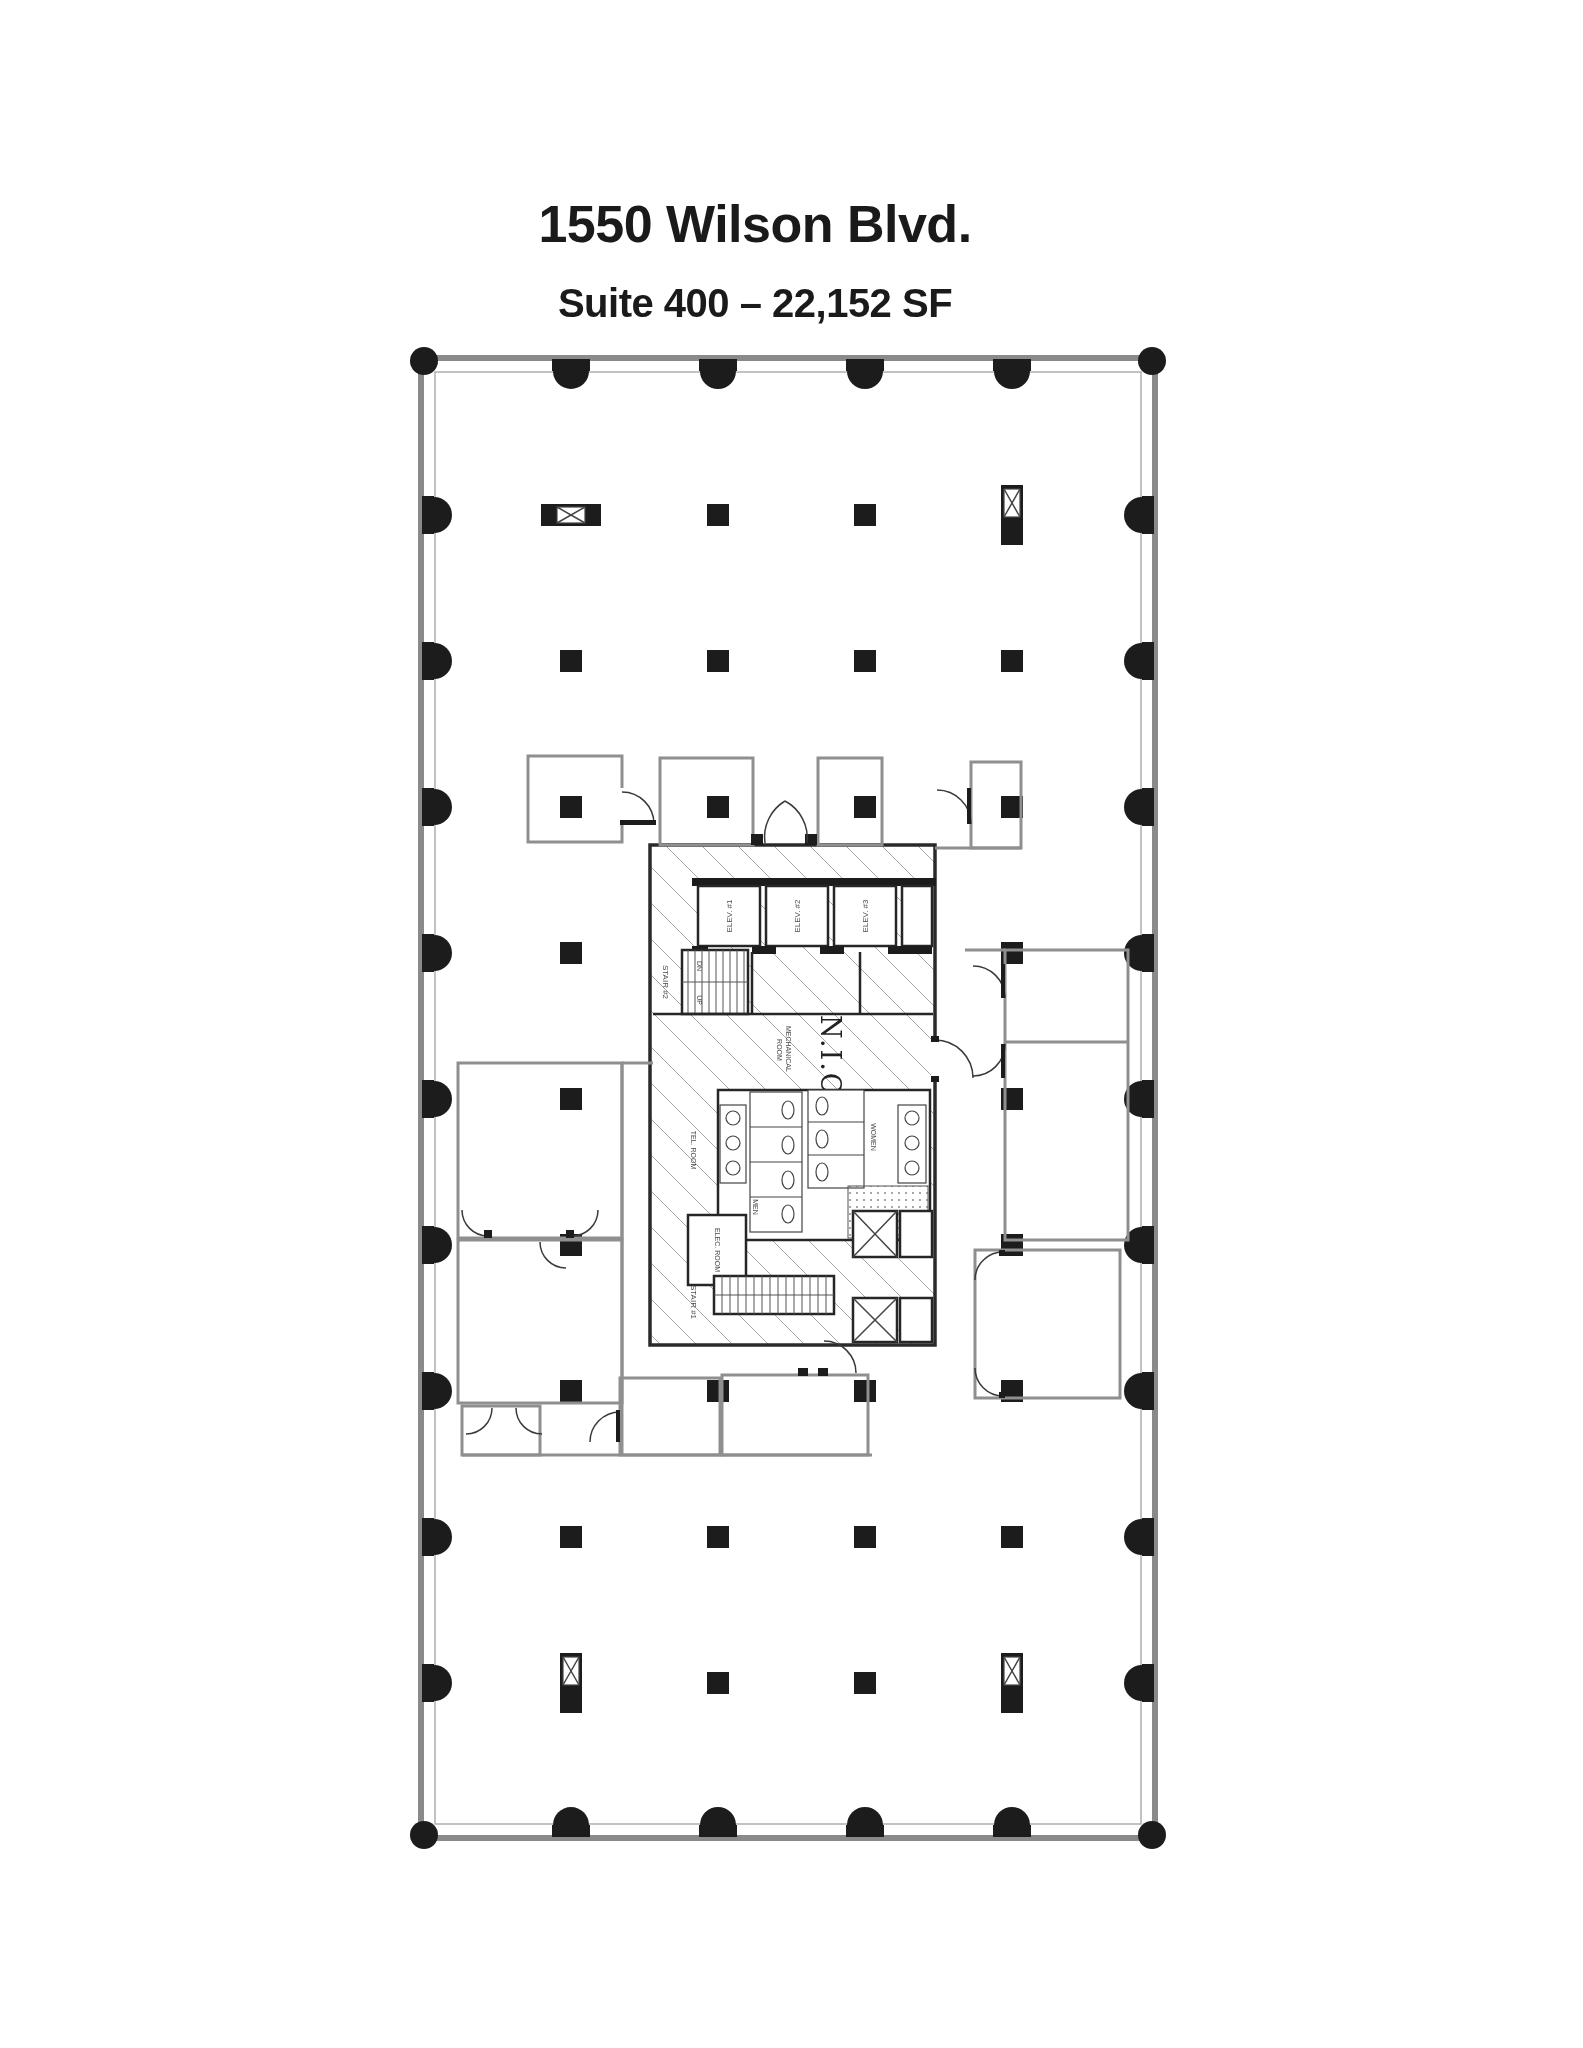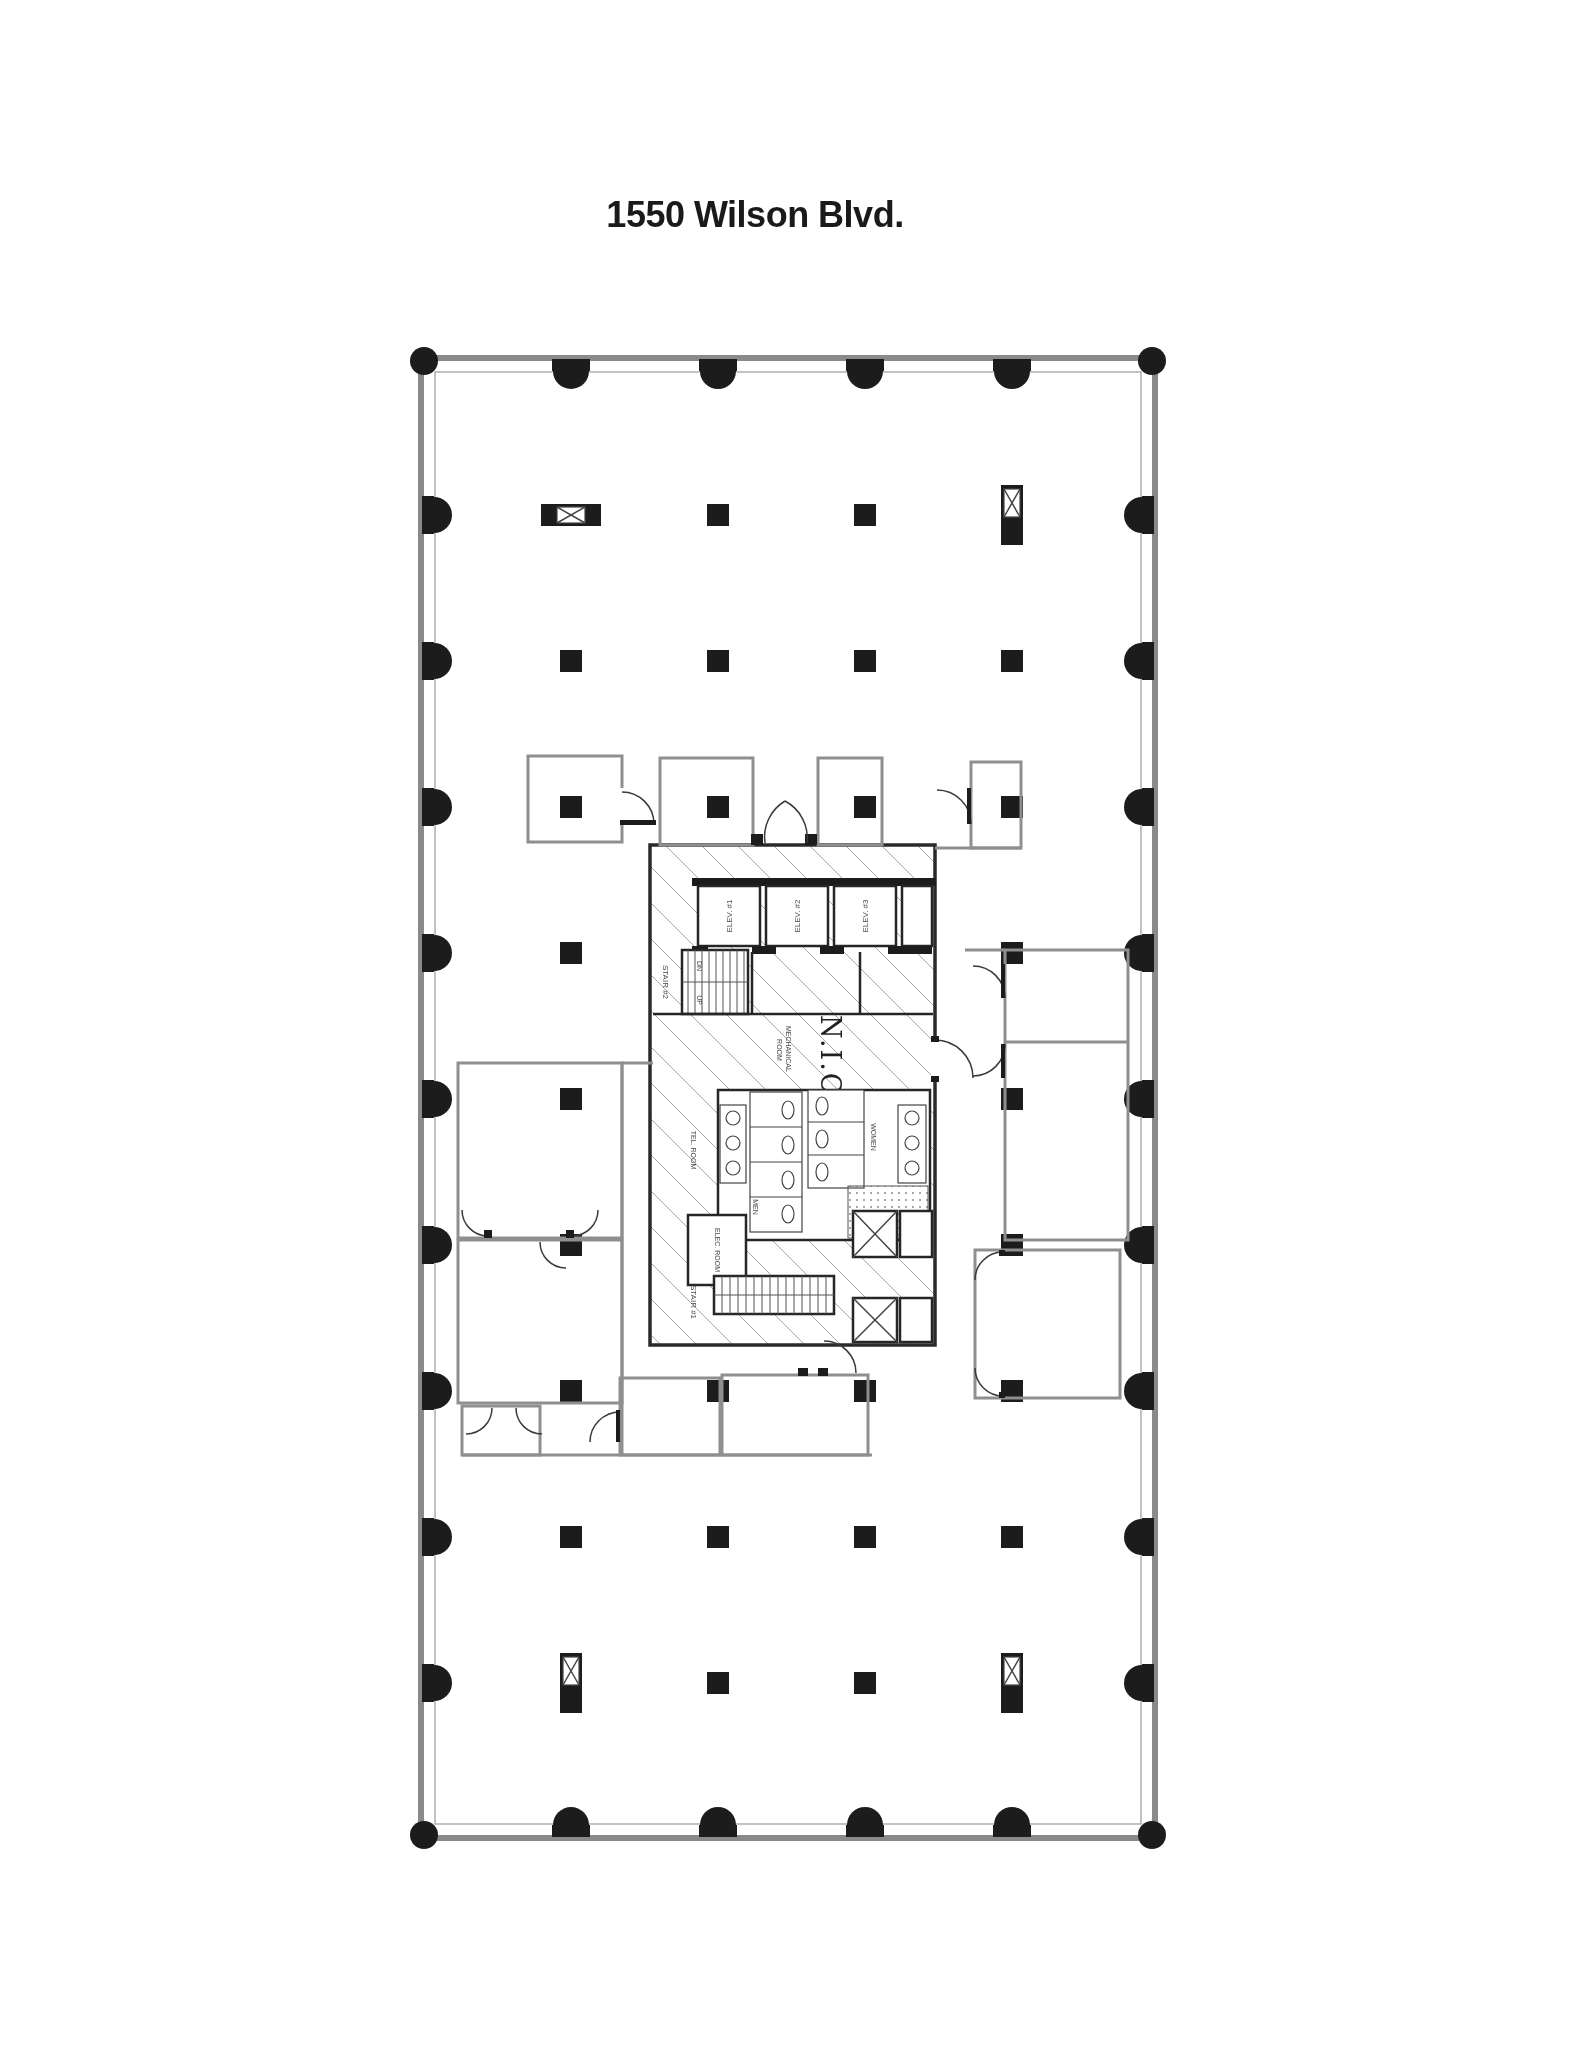--- a/index.html
+++ b/index.html
@@ -1,19 +1,19 @@
 <!DOCTYPE html>
 <html><head>
 <meta charset="utf-8">
 <style>
   html,body{margin:0;padding:0;background:#ffffff;}
   .page{position:relative;width:1583px;height:2048px;background:#ffffff;
         font-family:"Liberation Sans",sans-serif;overflow:hidden;}
   .title{position:absolute;top:194px;left:755px;transform:translateX(-50%);
-         font-size:36px;font-weight:700;color:#1a1a1a;white-space:nowrap;letter-spacing:-0.5px;}
+         font-size:52px;font-weight:700;color:#1a1a1a;white-space:nowrap;letter-spacing:-0.5px;}
   .subtitle{position:absolute;top:281px;left:755px;transform:translateX(-50%);
          font-size:40px;font-weight:700;color:#1a1a1a;white-space:nowrap;letter-spacing:-0.5px;}
   svg{position:absolute;top:0;left:0;}
   .wall-outer{fill:none;stroke:#8a8a8a;stroke-width:6;}
   .wall-inner{fill:none;stroke:#aeaeae;stroke-width:1.5;}
   .gwall{stroke:#8f8f8f;stroke-width:3;fill:none;}
   .bwall{stroke:#262626;stroke-width:2.5;fill:none;}
   .cell{fill:#ffffff;stroke:#262626;stroke-width:2.5;}
   .blk{fill:#1c1c1c;}
   .arc{fill:none;stroke:#3a3a3a;stroke-width:1.5;}
@@ -23,20 +23,21 @@
   .micro{font-family:"Liberation Sans",sans-serif;font-size:8px;fill:#4a4a4a;text-anchor:middle;}
   .nic{font-family:"DejaVu Serif","Liberation Serif",serif;font-size:27px;fill:#222;
        text-anchor:middle;letter-spacing:2px;}
 </style>
 </head>
 <body>
 
 <div class="page">
 
   <div class="title">1550 Wilson Blvd.</div>
+  <div class="subtitle">Suite 400 – 22,152 SF</div>
 
   <svg width="1583" height="2048" viewBox="0 0 1583 2048">
     <defs>
       <pattern id="hatch" patternUnits="userSpaceOnUse" width="36" height="36">
         <path d="M0,0 L36,36" stroke="#a8a8a8" stroke-width="1"></path>
       </pattern>
       <pattern id="dots" patternUnits="userSpaceOnUse" width="7" height="7">
         <circle cx="3" cy="3" r="1" fill="#8a8a8a"></circle>
       </pattern>
     </defs>

